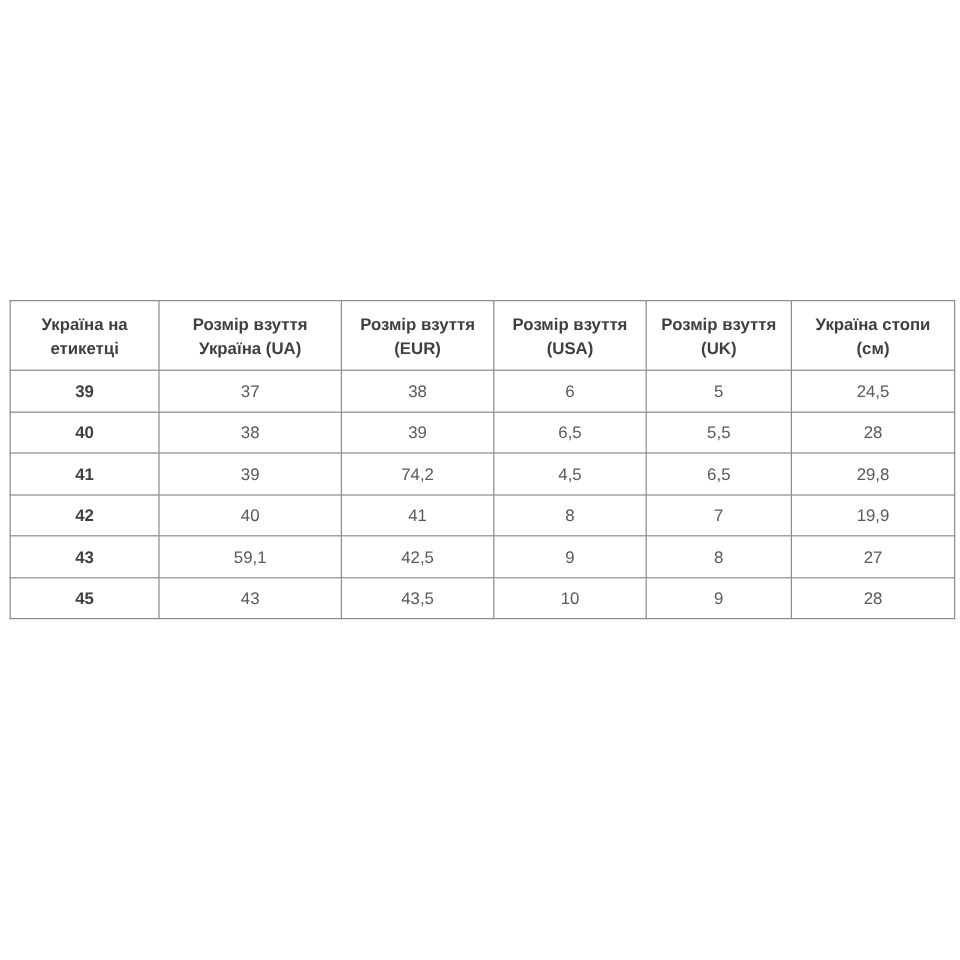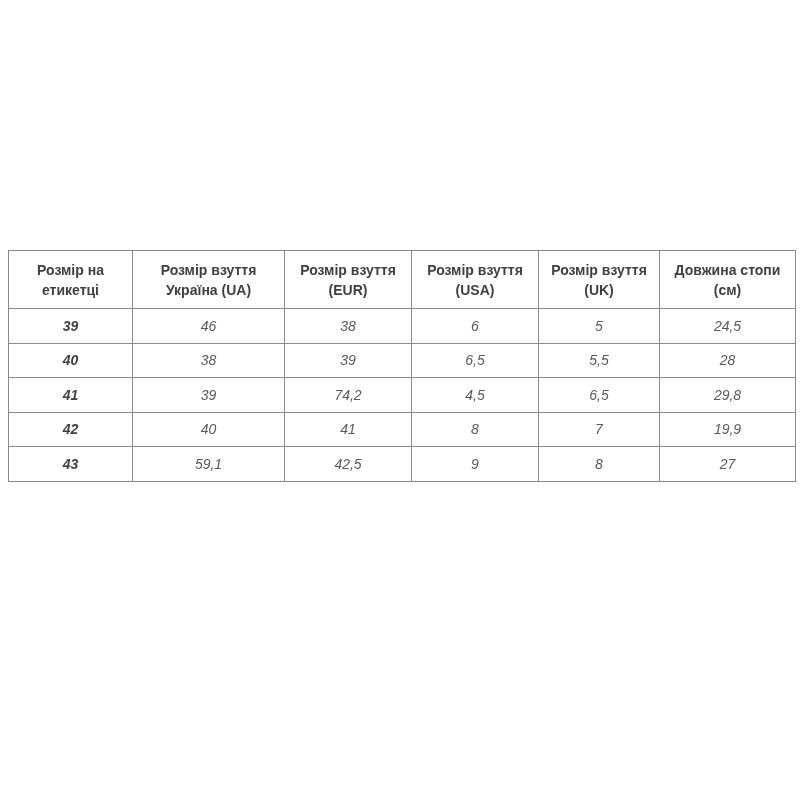--- a/index.html
+++ b/index.html
@@ -38,21 +38,20 @@
   table.size-table tbody tr { height: 34.5px; }
   table.size-table th {
     font-weight: bold;
     color: #3f3f3f;
     line-height: 20px;
     padding: 4px 10px;
   }
   table.size-table td {
     color: #595959;
     padding: 2px 6px;
-    font-style: italic;
   }
   table.size-table td.label-col {
     font-weight: bold;
     color: #3f3f3f;
   }
   .c1 { width: 124px; }
   .c2 { width: 152px; }
   .c3 { width: 127px; }
   .c4 { width: 127px; }
   .c5 { width: 121px; }
@@ -67,32 +66,32 @@
       <colgroup>
         <col class="c1">
           <col class="c2">
           <col class="c3">
           <col class="c4">
           <col class="c5">
           <col class="c6">
       </colgroup>
       <thead>
         <tr>
-          <th>Розмір на етикетці</th>
+          <th>Україна на етикетці</th>
           <th>Розмір взуття Україна (UA)</th>
           <th>Розмір взуття (EUR)</th>
           <th>Розмір взуття (USA)</th>
           <th>Розмір взуття (UK)</th>
-          <th>Довжина стопи (см)</th>
+          <th>Україна стопи (см)</th>
         </tr>
       </thead>
       <tbody>
         <tr>
           <td class="label-col">39</td>
-          <td>46</td>
+          <td>37</td>
           <td>38</td>
           <td>6</td>
           <td>5</td>
           <td>24,5</td>
         </tr>
         <tr>
           <td class="label-col">40</td>
           <td>38</td>
           <td>39</td>
           <td>6,5</td>
@@ -116,16 +115,24 @@
           <td>19,9</td>
         </tr>
         <tr>
           <td class="label-col">43</td>
           <td>59,1</td>
           <td>42,5</td>
           <td>9</td>
           <td>8</td>
           <td>27</td>
         </tr>
+        <tr>
+          <td class="label-col">45</td>
+          <td>43</td>
+          <td>43,5</td>
+          <td>10</td>
+          <td>9</td>
+          <td>28</td>
+        </tr>
       </tbody>
     </table>
   </div>
 </div>
 
 </body></html>

